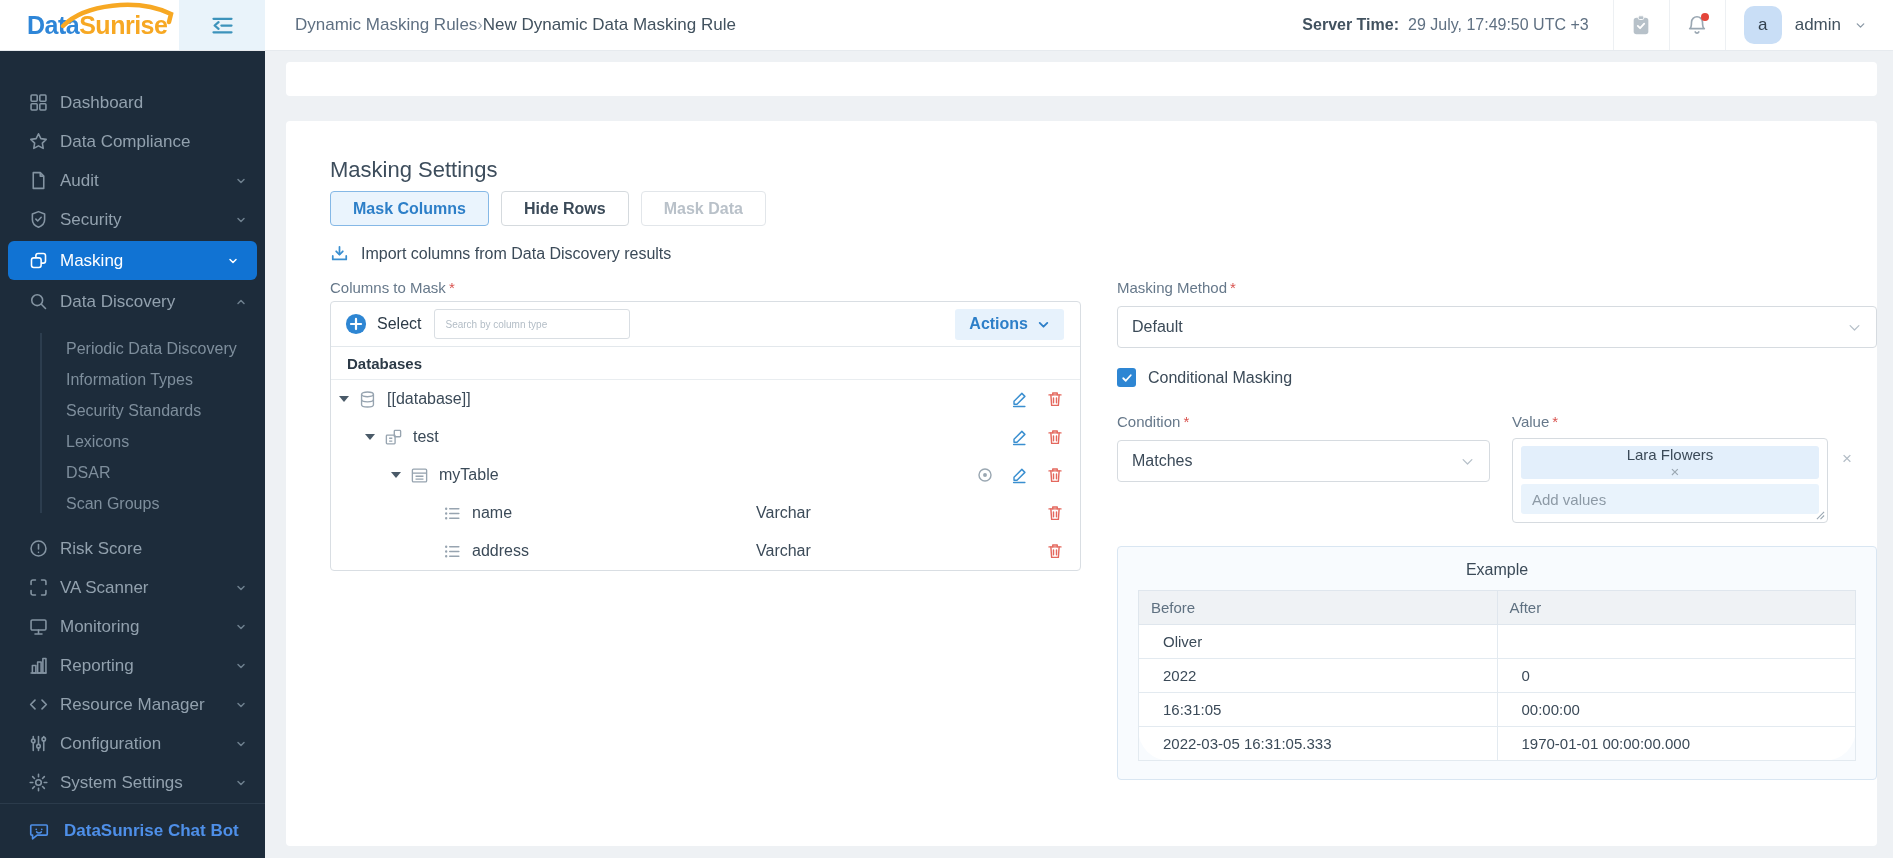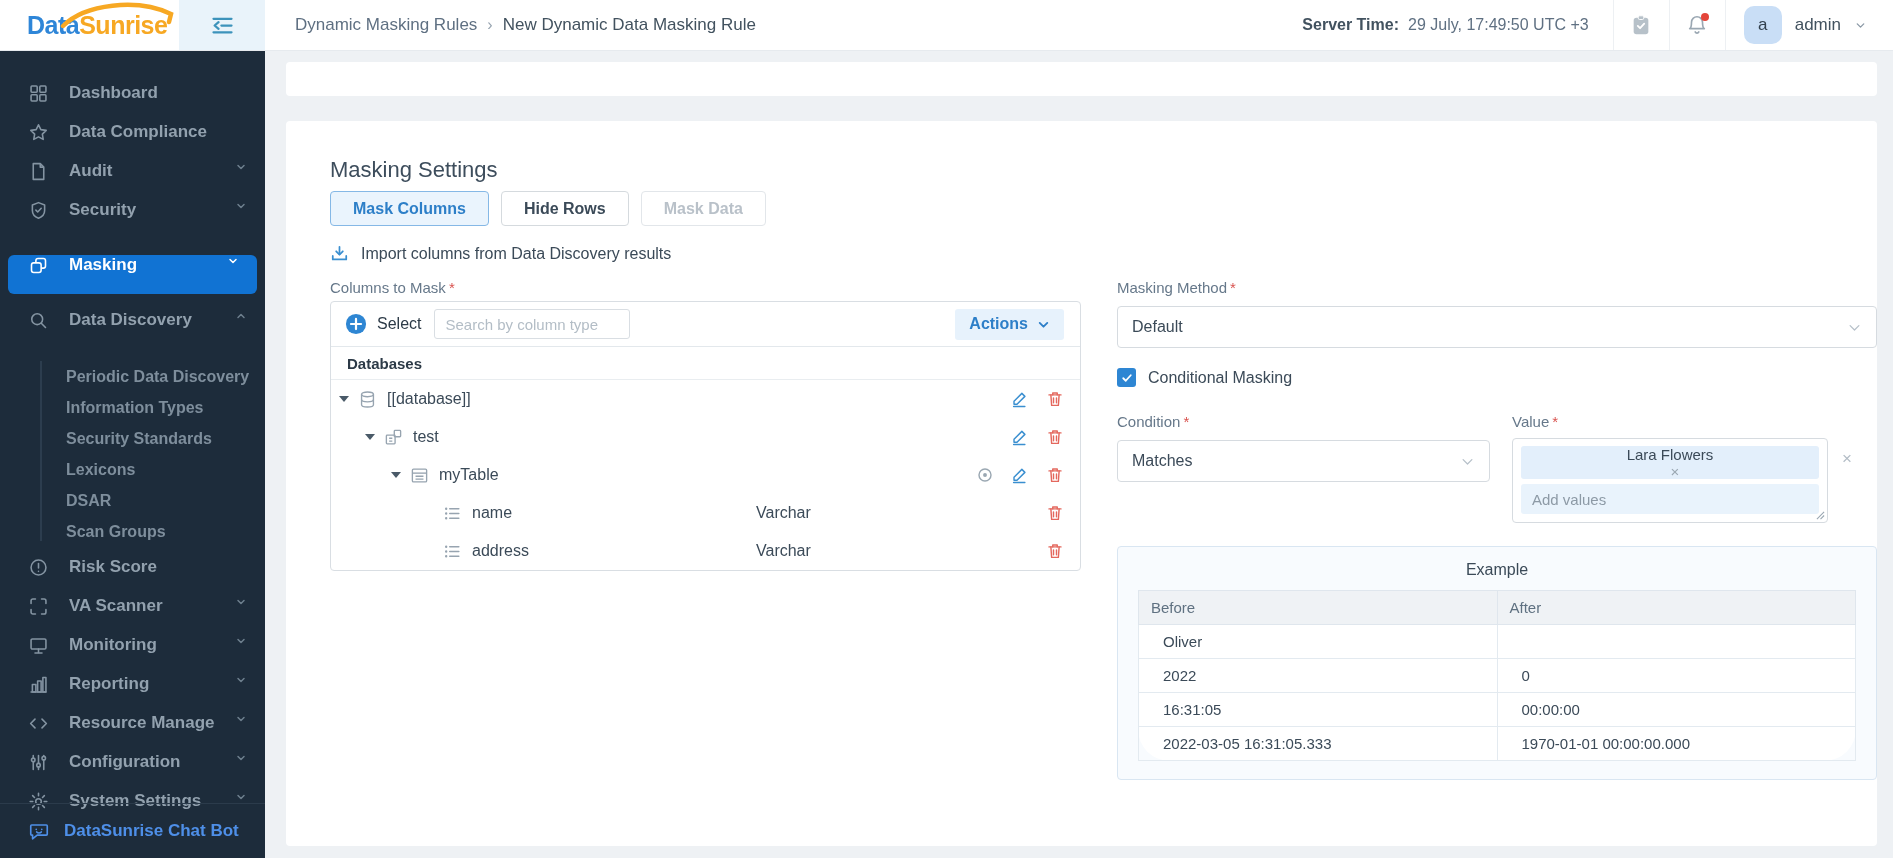--- a/index.html
+++ b/index.html
@@ -12,46 +12,46 @@
   svg { display:block; }
 
   
   .topbar { height:51px; background:#fff; border-bottom:1px solid #e6eaee; display:flex; align-items:stretch; }
   .logo-wrap { width:179px; display:flex; align-items:center; padding-left:27px; }
   .logo { position:relative; font-size:25px; font-weight:700; letter-spacing:-0.5px; white-space:nowrap; }
   .logo .p1 { color:#2f86d8; }
   .logo .p2 { color:#f7a823; }
   .logo svg.arc { position:absolute; left:30px; top:-9px; pointer-events:none; }
   .collapse-btn { width:86px; background:#e9f3fa; display:flex; align-items:center; justify-content:center; cursor:pointer; }
-  .breadcrumb { margin-left:30px; display:flex; align-items:center; gap:10px; font-size:17px; }
+  .breadcrumb { margin-left:30px; display:flex; align-items:center; font-size:17px; }
   .crumb-root { color:#5f7082; }
   .crumb-sep { color:#97a4b0; font-size:16px; }
   .crumb-cur { color:#42525f; }
   .topbar-right { margin-left:auto; display:flex; align-items:stretch; }
   .server-time { display:flex; align-items:center; font-size:16px; padding-right:24px; }
   .server-time .stl { color:#42525f; font-weight:700; }
   .server-time .stv { color:#5f7082; margin-left:9px; }
   .tb-cell { width:56px; display:flex; align-items:center; justify-content:center; border-left:1px solid #edf0f3; cursor:pointer; position:relative; }
   .bell-dot { position:absolute; top:13px; right:16px; width:8px; height:8px; border-radius:50%; background:#e4453a; }
   .user-cell { border-left:1px solid #edf0f3; display:flex; align-items:center; gap:13px; padding:0 26px 0 18px; cursor:pointer; }
   .avatar { width:38px; height:38px; border-radius:10px; background:#c9def6; color:#33414e; display:flex; align-items:center; justify-content:center; font-size:17px; }
   .user-name { font-size:17px; color:#42525f; }
 
   
   .shell { display:flex; height:807px; }
 
   
   .sidebar { width:265px; flex:0 0 265px; background:#1d2c3b; padding-top:32px; position:relative; }
-  .side-item { height:39px; display:flex; gap:20px; padding:0 18px 0 28px; font-size:17px; font-weight:700; color:#92a1ae; cursor:pointer; }
+  .side-item { height:39px; display:flex; align-items:center; gap:11px; padding:0 18px 0 28px; font-size:17px; font-weight:400; color:#92a1ae; cursor:pointer; }
   .side-item .s-ico { width:21px; height:21px; color:#8494a2; flex:0 0 21px; }
   .side-item .lbl { flex:1; white-space:nowrap; overflow:hidden; }
   .side-item .chev { width:12px; height:12px; color:#6d7f8d; }
-  .side-item.active { background:#1173d3; color:#fff; border-radius:6px; margin:16px 8px; padding-left:20px; }
+  .side-item.active { background:#1173d3; color:#fff; border-radius:6px; margin:2px 8px; padding-left:20px; }
   .side-item.active .s-ico, .side-item.active .chev { color:#fff; }
-  .sub-list { position:relative; padding:12px 0 2px;font-weight:bold; }
+  .sub-list { position:relative; padding:12px 0 2px; }
   .sub-list::before { content:""; position:absolute; left:40px; top:12px; bottom:8px; width:2px; background:#2c3d4e; }
   .sub-item { height:31px; display:flex; align-items:center; padding-left:66px; font-size:16px; color:#7e8e9c; cursor:pointer; white-space:nowrap; }
   .group-gap { height:8px; }
   .chat-bot { position:absolute; left:0; right:0; bottom:16px; border-top:1px solid #2b3b4b; padding:16px 0 0 28px; display:flex; align-items:center; gap:14px; color:#4e8fe8; font-weight:700; font-size:17px; cursor:pointer; }
   .chat-bot .s-ico { width:22px; height:22px; color:#4e8fe8; }
 
   
   .content { flex:1; padding:11px 16px 0 21px; }
   .strip { height:34px; background:#fff; border-radius:4px; }
   .card { margin-top:25px; height:725px; background:#fff; border-radius:4px; padding:20px 0 0 44px; position:relative; }
@@ -69,21 +69,21 @@
   .import-row { margin-top:18px; display:flex; align-items:center; gap:12px; font-size:16px; color:#3b4a58; cursor:pointer; }
   .import-row .dl-ico { width:19px; height:19px; color:#3a8fd0; }
   .columns-label { margin-top:16px; font-size:15px; color:#66788a; }
   .req { color:#d9534f; margin-left:3px; }
 
   
   .tree-panel { margin-top:5px; border:1px solid #d9dee3; border-radius:4px; }
   .tree-head { height:45px; display:flex; align-items:center; padding:0 16px 0 14px; border-bottom:1px solid #e3e8ec; }
   .plus-circle { width:22px; height:22px; flex:0 0 22px; cursor:pointer; }
   .select-lbl { margin-left:10px; font-size:16px; font-weight:400; color:#2c3a47; }
-  .tree-search { margin-left:13px; width:196px; height:30px; border:1px solid #d9dee3; border-radius:3px; padding:0 10px; font-size:15px; color:#3b4a58; font-family:inherit; outline:none; }
+  .tree-search { margin-left:13px; width:196px; height:30px; border:1px solid #d9dee3; border-radius:3px; padding:0 10px; font-size:10px; color:#3b4a58; font-family:inherit; outline:none; }
   .tree-search::placeholder { color:#b3bdc6; }
   .actions-btn { margin-left:auto; height:31px; background:#e7f2fc; color:#2d7fc8; font-weight:700; font-size:16px; border:none; border-radius:3px; padding:0 14px; display:flex; align-items:center; gap:9px; cursor:pointer; font-family:inherit; }
   .actions-btn svg { width:13px; height:13px; }
   .db-head { height:33px; display:flex; align-items:center; padding:0 16px; font-size:15px; font-weight:700; color:#2c3a47; border-bottom:1px solid #e9edf0; }
   .tree-row { height:38px; display:flex; align-items:center; padding:0 16px 0 8px; font-size:16px; color:#3b4a58; position:relative; }
   .caret { width:0; height:0; border-left:5px solid transparent; border-right:5px solid transparent; border-top:6px solid #4a5a68; margin-right:9px; cursor:pointer; flex:0 0 auto; }
   .t-ico { width:19px; height:19px; color:#97a4b0; margin-right:10px; flex:0 0 19px; }
   .ind1 { margin-left:26px; } .ind2 { margin-left:52px; } .ind3 { margin-left:104px; }
   .dtype { position:absolute; left:425px; color:#3b4a58; }
   .row-icons { margin-left:auto; display:flex; align-items:center; gap:17px; }

